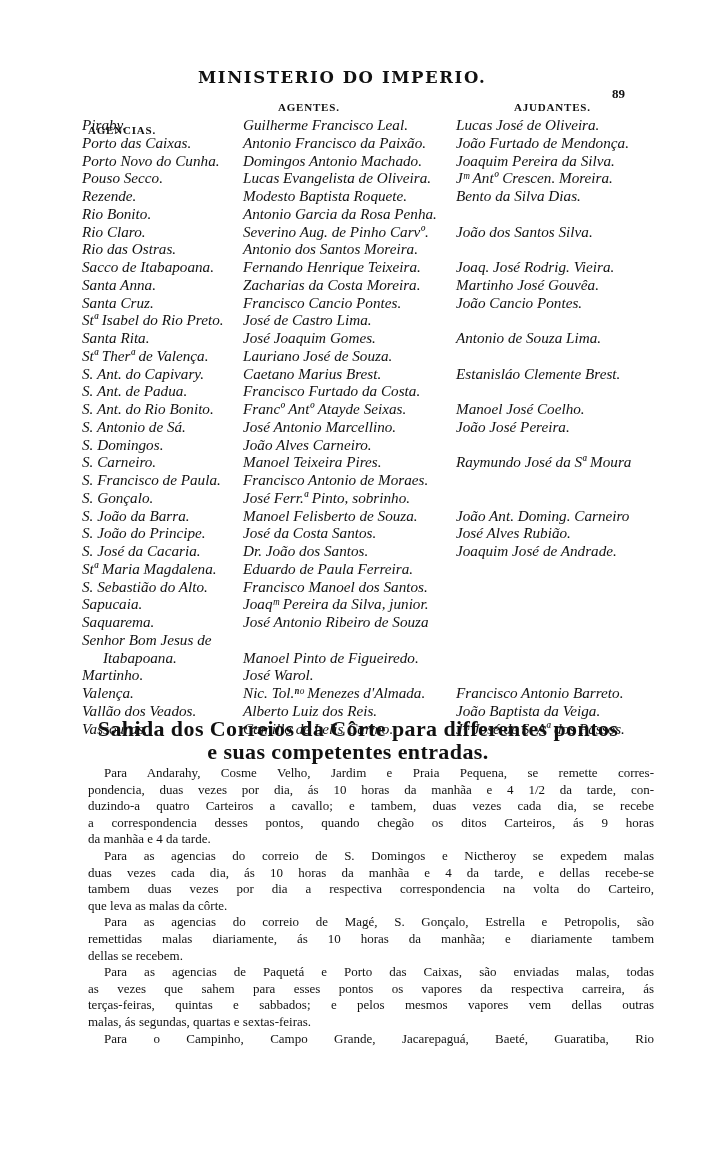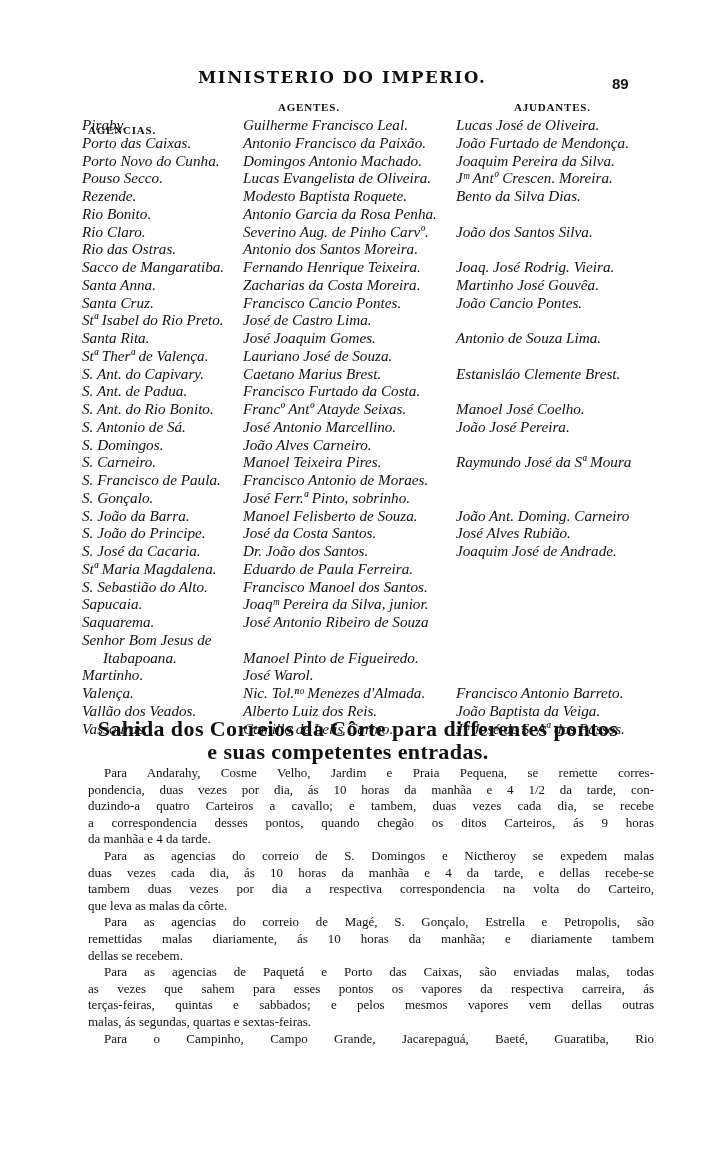--- a/index.html
+++ b/index.html
@@ -34,24 +34,24 @@
       font-family: "DejaVu Serif", serif;
       font-weight: bold;
       font-size: 16.5px;
       letter-spacing: 1.6px;
       transform: scaleX(1.0);
       transform-origin: left;
     }
     .page-number {
       position: absolute;
       left: 612px;
-      top: 7px;
-      font-family: Liberation Sans, sans-serif;
+      top: 18px;
+      font-family: Liberation Serif, serif;
       font-weight: bold;
-      font-size: 15px;
+      font-size: 13px;
     }
     .col-headers {
       position: absolute;
       top: 101px;
       left: 0;
       width: 704px;
       height: 16px;
       font-size: 11px;
       font-weight: bold;
       letter-spacing: 0.8px;
@@ -169,21 +169,21 @@
         <span class="c1">Rio Claro.</span>
         <span class="c2">Severino Aug. de Pinho Carvº.</span>
         <span class="c3">João dos Santos Silva.</span>
       </div>
       <div class="row">
         <span class="c1">Rio das Ostras.</span>
         <span class="c2">Antonio dos Santos Moreira.</span>
         <span class="c3"></span>
       </div>
       <div class="row">
-        <span class="c1">Sacco de Mangaratiba.</span>
+        <span class="c1">Sacco de Itabapoana.</span>
         <span class="c2">Fernando Henrique Teixeira.</span>
         <span class="c3">Joaq. José Rodrig. Vieira.</span>
       </div>
       <div class="row">
         <span class="c1">Santa Anna.</span>
         <span class="c2">Zacharias da Costa Moreira.</span>
         <span class="c3">Martinho José Gouvêa.</span>
       </div>
       <div class="row">
         <span class="c1">Santa Cruz.</span>

